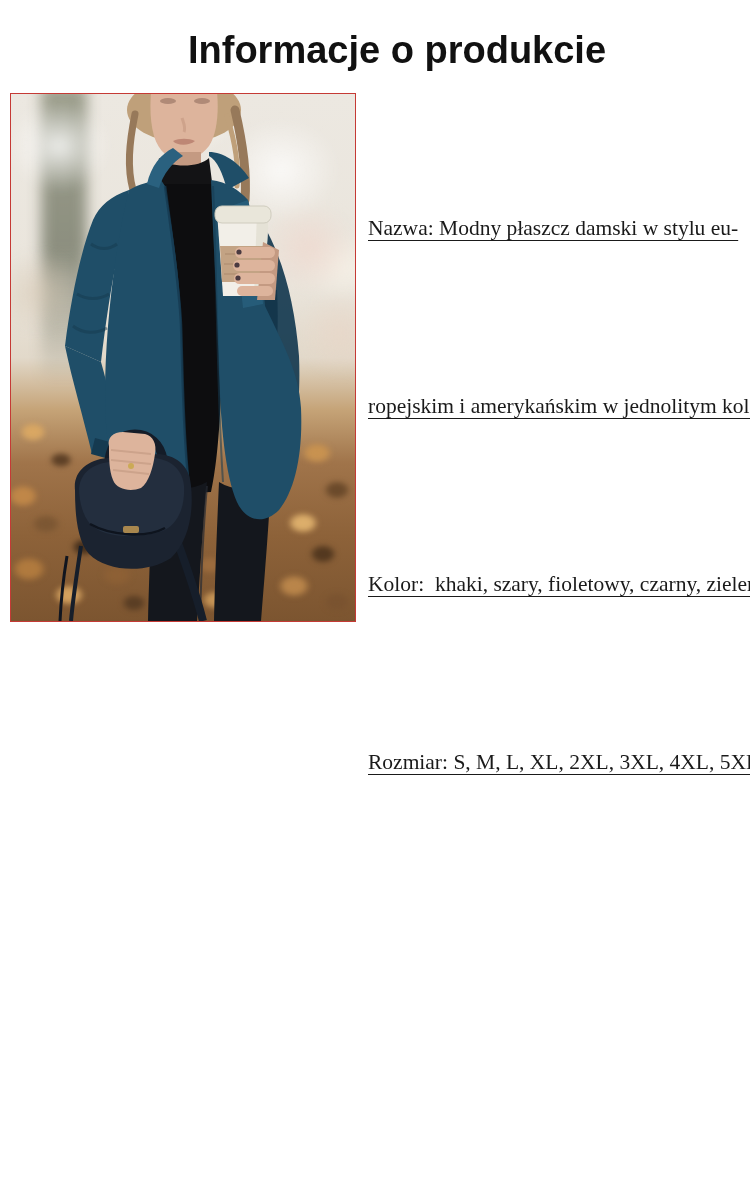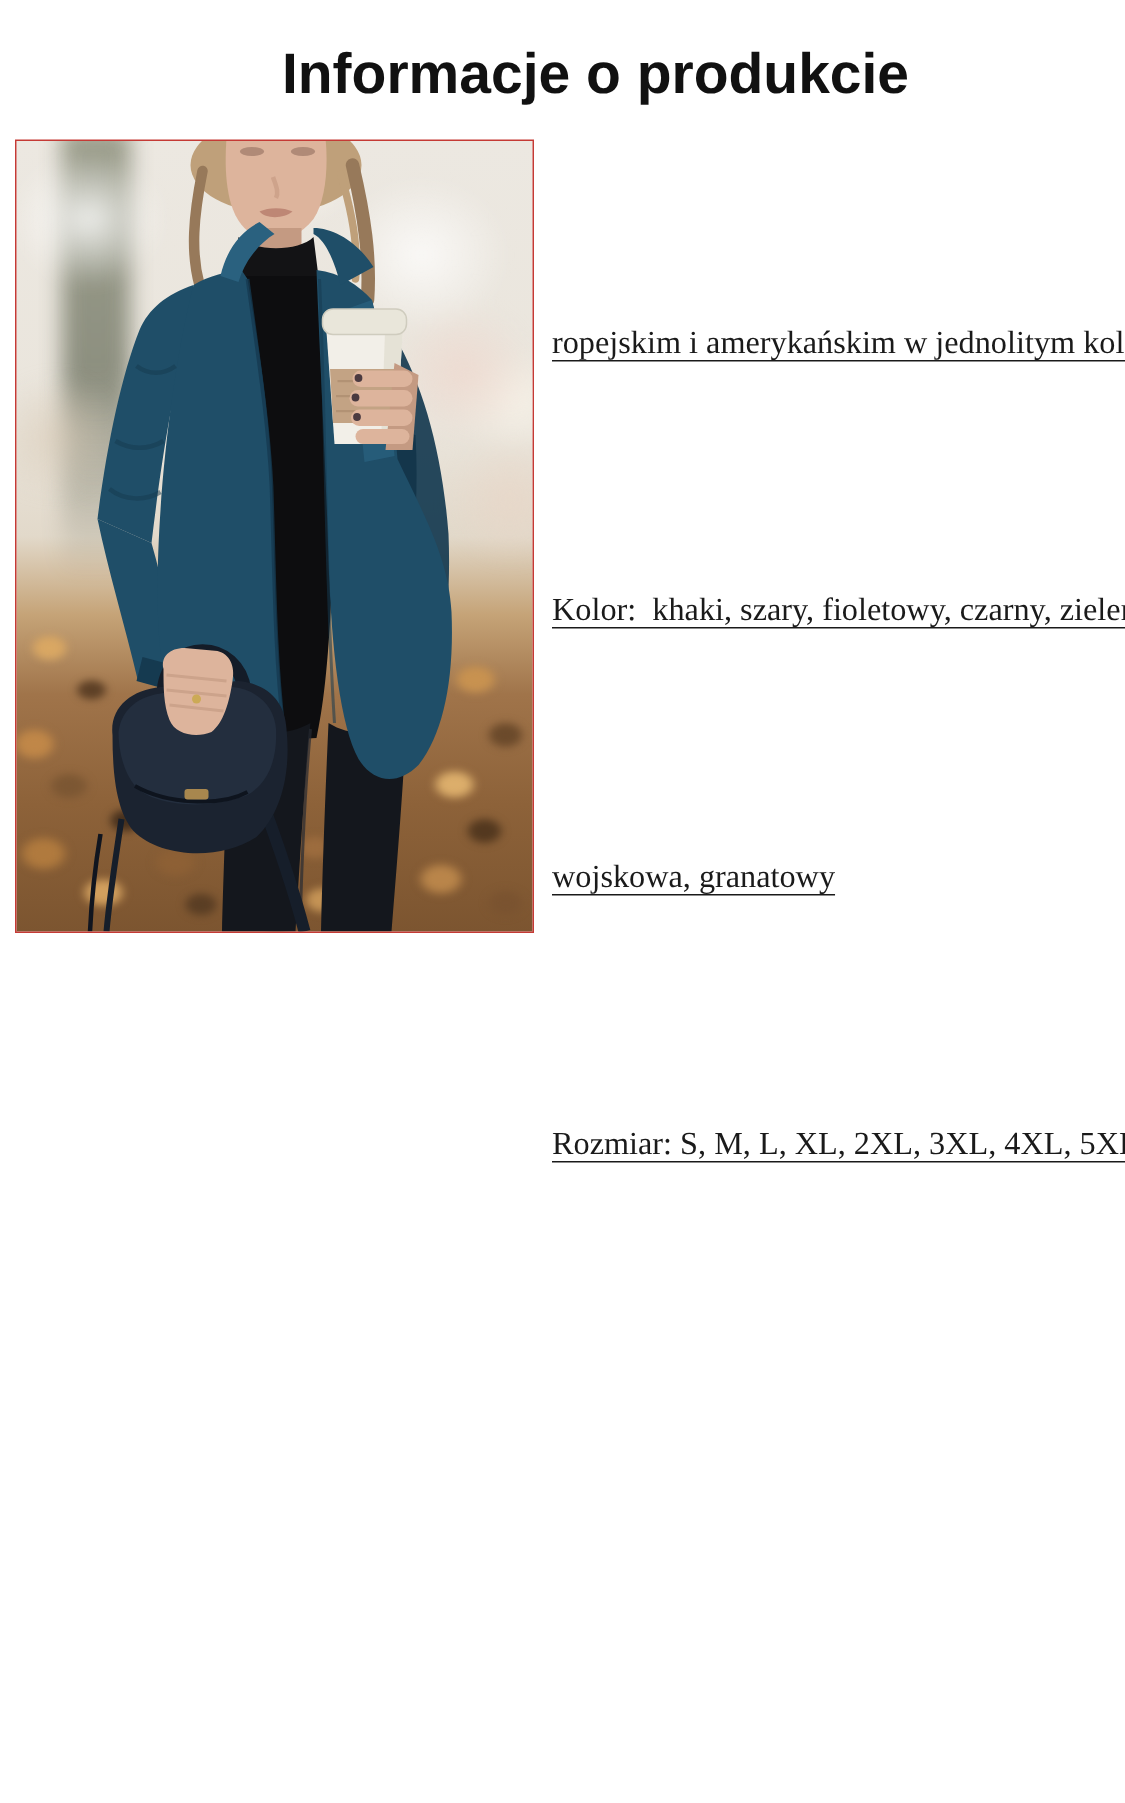--- a/index.html
+++ b/index.html
@@ -162,23 +162,23 @@
         </g>
         <g>
           <path d="M98,352 C96,344 102,338 112,338 L134,340 C142,342 146,350 144,360 C142,374 138,388 130,394 C120,398 106,396 102,386 C98,376 98,364 98,352 Z" fill="#ddb49c"></path>
           <path d="M100,356 L140,360 M100,366 L140,370 M102,376 L138,380" stroke="#c49a82" stroke-width="2" opacity=".65"></path>
           <circle cx="120" cy="372" r="3" fill="#caa84f" opacity=".9"></circle>
         </g>
       </svg>
     </div>
 
     <div class="details">
+      <p>Nazwa: Modny płaszcz damski w stylu eu-</p>
       <p>ropejskim i amerykańskim w jednolitym kol-</p>
       <p>Kolor:  khaki, szary, fioletowy, czarny, zieleń</p>
-      <p>wojskowa, granatowy</p>
       <p>Rozmiar: S, M, L, XL, 2XL, 3XL, 4XL, 5XL</p>
       
       
       
     </div>
   </div>
 
 </div>
 
 </body></html>

